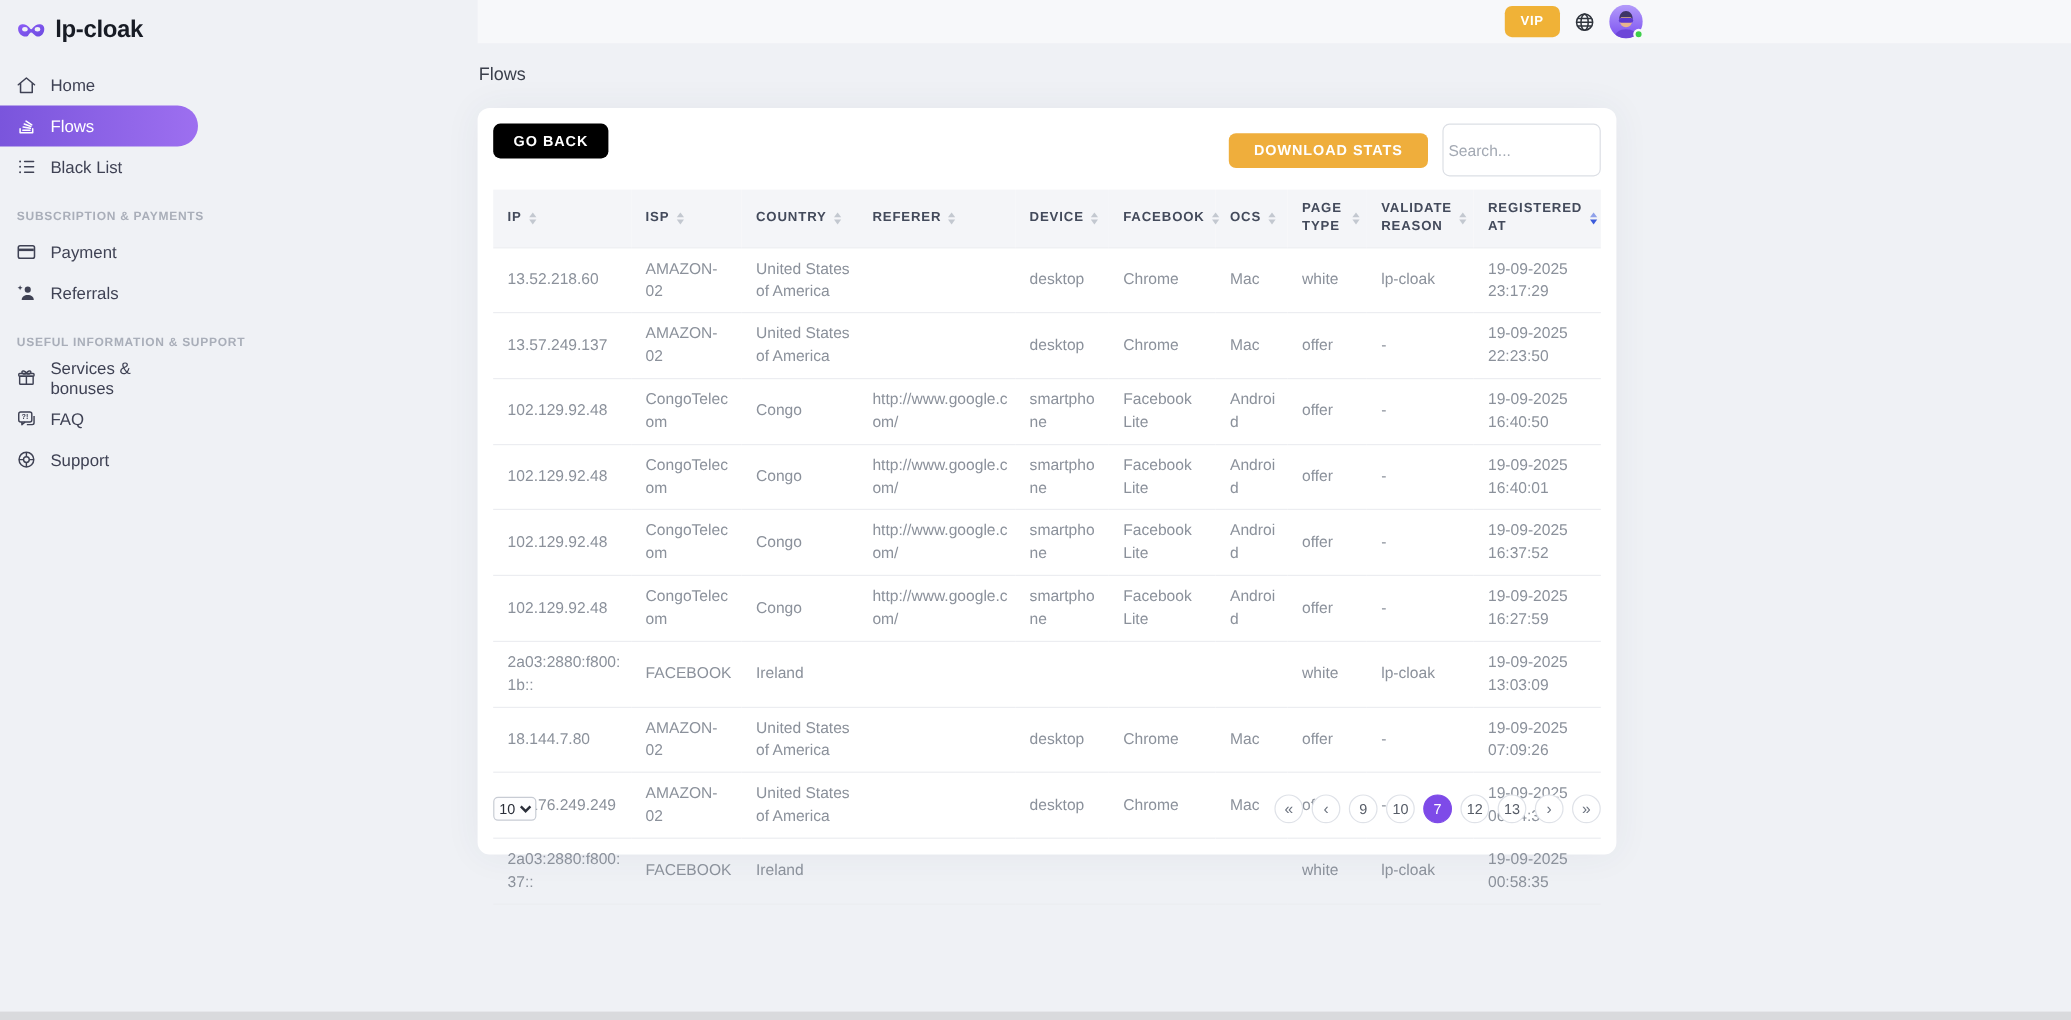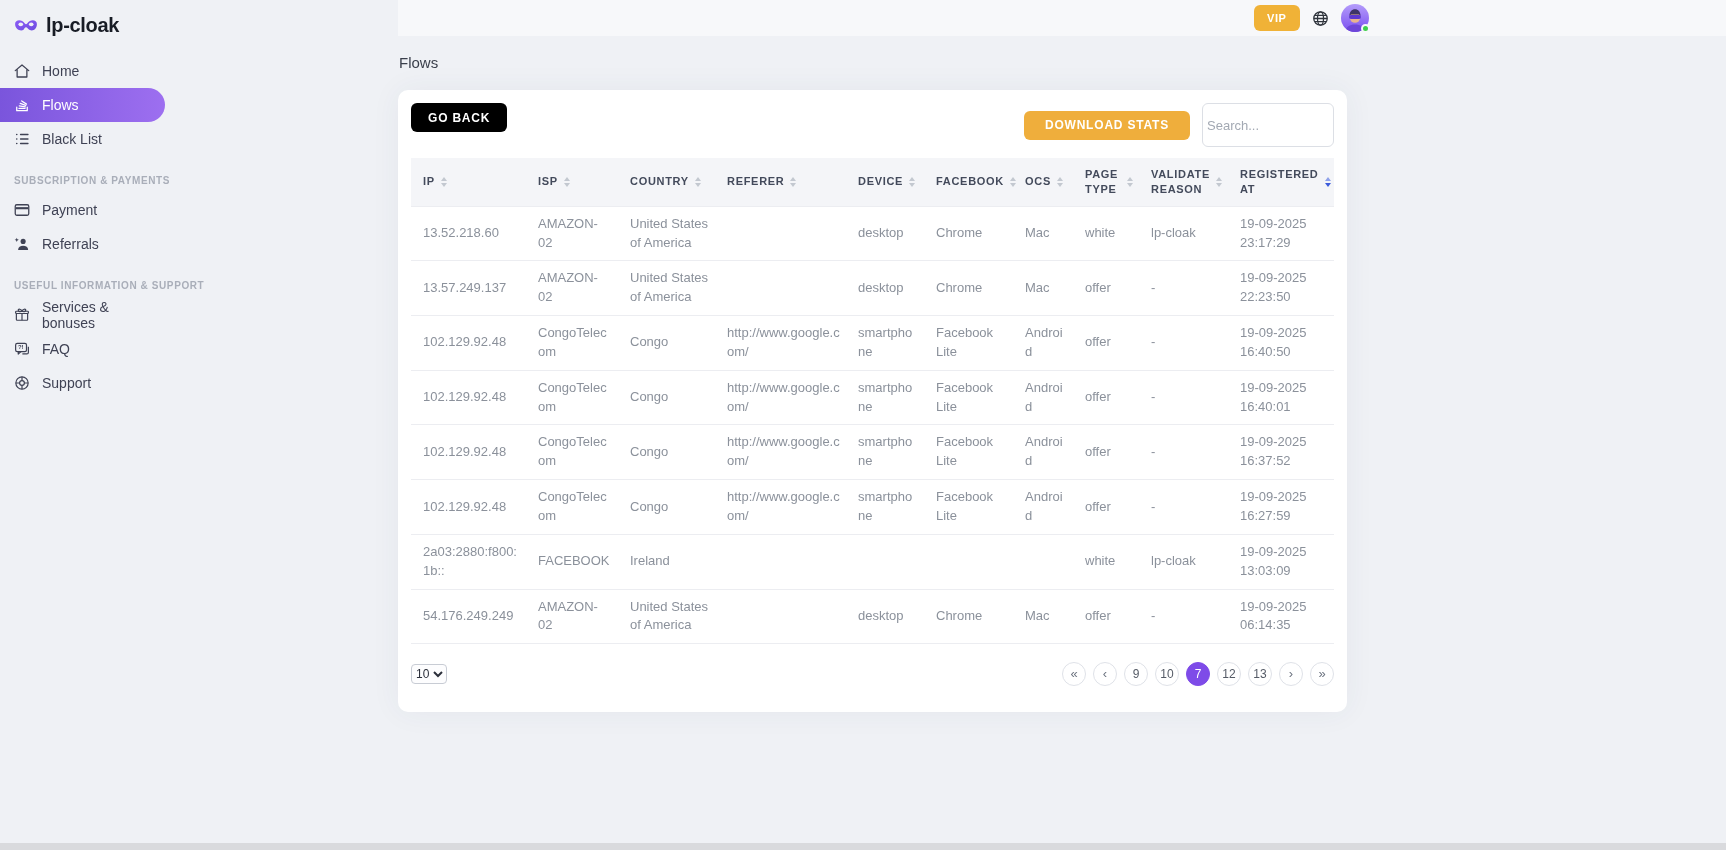--- a/index.html
+++ b/index.html
@@ -426,30 +426,54 @@
           <td>Ireland</td>
           <td></td>
           <td></td>
           <td></td>
           <td></td>
           <td>white</td>
           <td>lp-cloak</td>
           <td>19-09-2025 13:03:09</td>
         </tr>
         <tr>
+          <td>18.144.7.80</td>
+          <td>AMAZON-02</td>
+          <td>United States of America</td>
+          <td></td>
+          <td>desktop</td>
+          <td>Chrome</td>
+          <td>Mac</td>
+          <td>offer</td>
+          <td>-</td>
+          <td>19-09-2025 07:09:26</td>
+        </tr>
+        <tr>
           <td>54.176.249.249</td>
           <td>AMAZON-02</td>
           <td>United States of America</td>
           <td></td>
           <td>desktop</td>
           <td>Chrome</td>
           <td>Mac</td>
           <td>offer</td>
           <td>-</td>
           <td>19-09-2025 06:14:35</td>
+        </tr>
+        <tr>
+          <td>2a03:2880:f800:37::</td>
+          <td>FACEBOOK</td>
+          <td>Ireland</td>
+          <td></td>
+          <td></td>
+          <td></td>
+          <td></td>
+          <td>white</td>
+          <td>lp-cloak</td>
+          <td>19-09-2025 00:58:35</td>
         </tr>
       </tbody>
     </table>
   </div>
 
   <div class="card-footer">
     <select class="per-page">
       <option>10</option>
     </select>
     <div class="pager">

